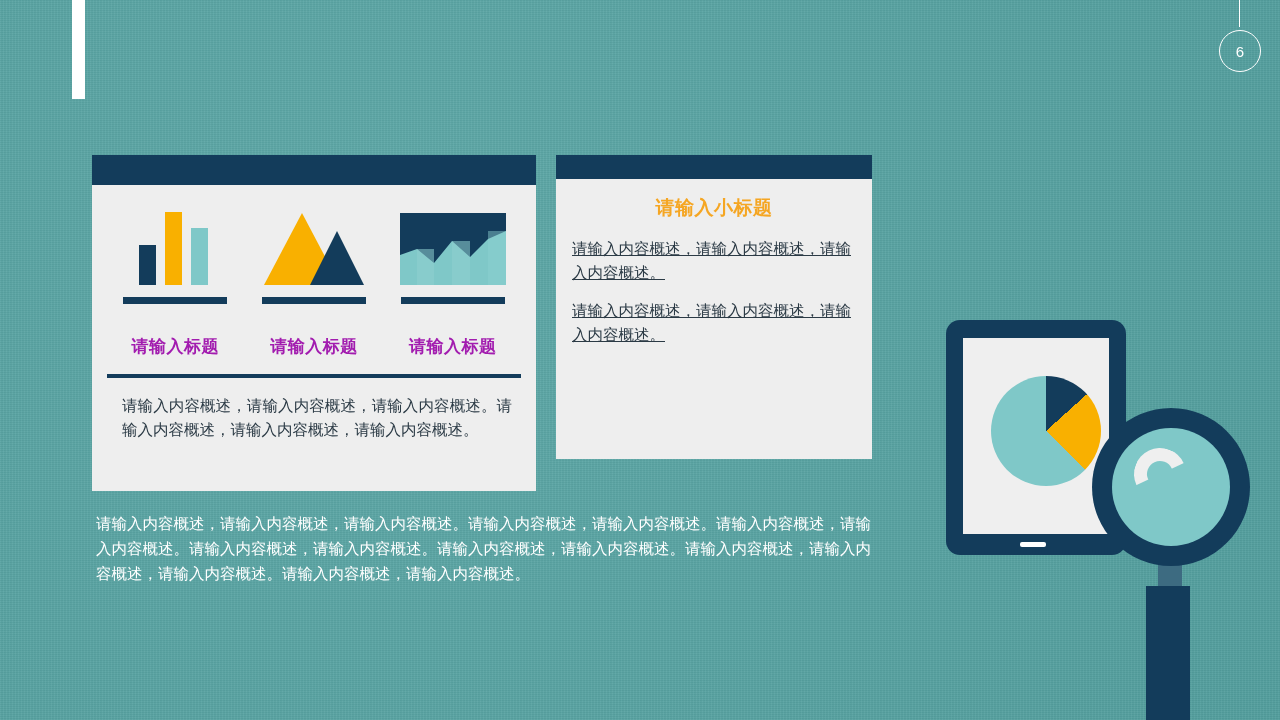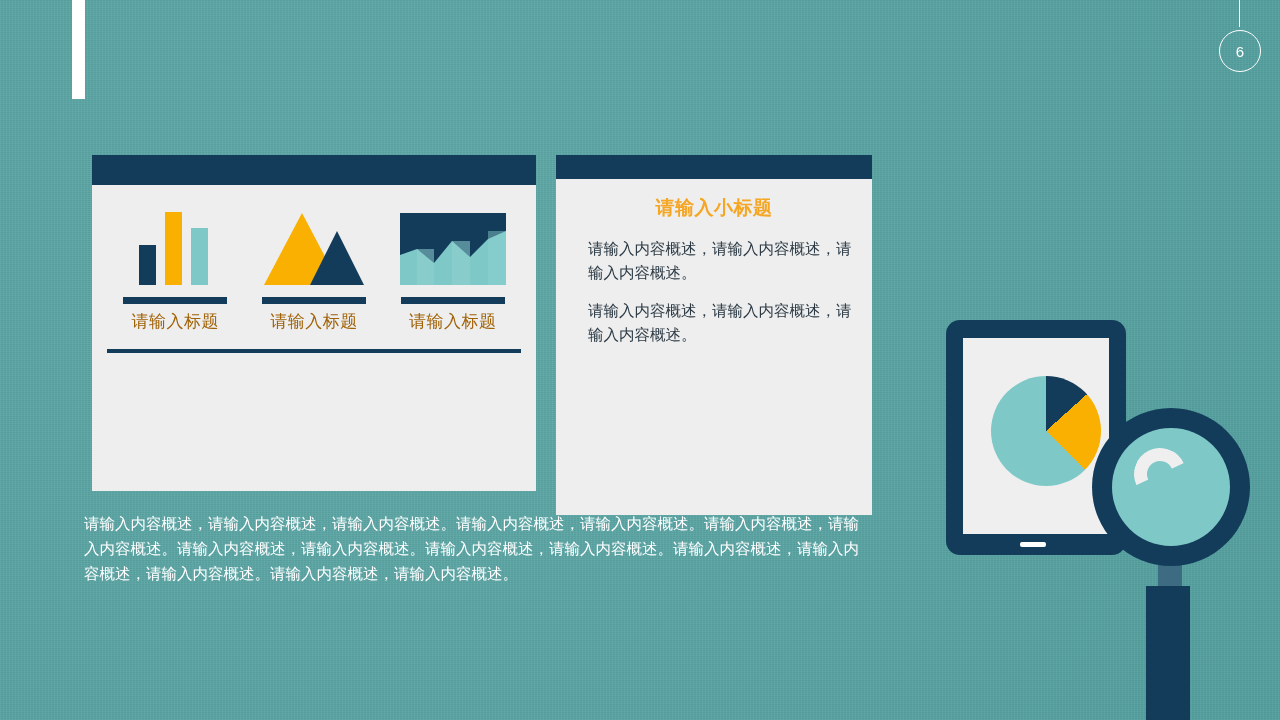--- a/index.html
+++ b/index.html
@@ -80,21 +80,21 @@
     left: 92px;
     top: 155px;
     width: 444px;
     height: 336px;
   }
   #panel-left .panel-header { height: 30px; }
   #panel-right {
     left: 556px;
     top: 155px;
     width: 316px;
-    height: 360px;
+    height: 304px;
   }
   #panel-right .panel-header { height: 24px; }
 
   
   .icon-row {
     display: flex;
     padding: 22px 14px 0 14px;
     box-sizing: border-box;
     width: 100%;
   }
@@ -109,24 +109,24 @@
     width: 116px;
     position: relative;
   }
   .icon-underline {
     width: 104px;
     height: 7px;
     background: #133c5b;
     margin-top: 12px;
   }
   .icon-caption {
-    margin-top: 6px;
+    margin-top: 31px;
     font-size: 17px;
-    font-weight: normal;
-    color: #a16207;
+    font-weight: bold;
+    color: #a21caf;
     letter-spacing: 0.5px;
     white-space: nowrap;
   }
 
   
   .bars { position: absolute; bottom: 0; left: 22px; display: flex; align-items: flex-end; gap: 9px; height: 78px; }
   .bar { width: 17px; }
   .bar.b1 { height: 40px; background: #133c5b; }
   .bar.b2 { height: 73px; background: #f9b000; }
   .bar.b3 { height: 57px; background: #7fc8c8; }
@@ -173,26 +173,26 @@
     font-weight: bold;
     color: #f5a623;
     letter-spacing: 0.5px;
   }
   .right-body {
     margin: 16px 14px 0 16px;
     font-size: 15.5px;
     line-height: 1.55;
     color: #2b3a45;
   }
-  .right-body p { margin: 0 0 14px 16px; }
+  .right-body p { margin: 0 0 14px 0; text-decoration: underline; }
 
   
   .bottom-text {
     position: absolute;
-    left: 84px;
+    left: 96px;
     top: 511px;
     width: 790px;
     font-size: 15.5px;
     line-height: 1.62;
     color: #ffffff;
   }
 
   
   .illustration {
     position: absolute;
@@ -339,20 +339,21 @@
             </svg>
           </div>
         </div>
         <div class="icon-underline"></div>
         <div class="icon-caption">请输入标题</div>
       </div>
 
     </div>
 
     <div class="panel-divider"></div>
+    <div class="left-body">请输入内容概述，请输入内容概述，请输入内容概述。请输入内容概述，请输入内容概述，请输入内容概述。</div>
   </div>
 
   <div class="panel" id="panel-right">
     <div class="panel-header"></div>
     <div class="right-title">请输入小标题</div>
     <div class="right-body">
       <p>请输入内容概述，请输入内容概述，请输入内容概述。</p>
       <p>请输入内容概述，请输入内容概述，请输入内容概述。</p>
     </div>
   </div>

